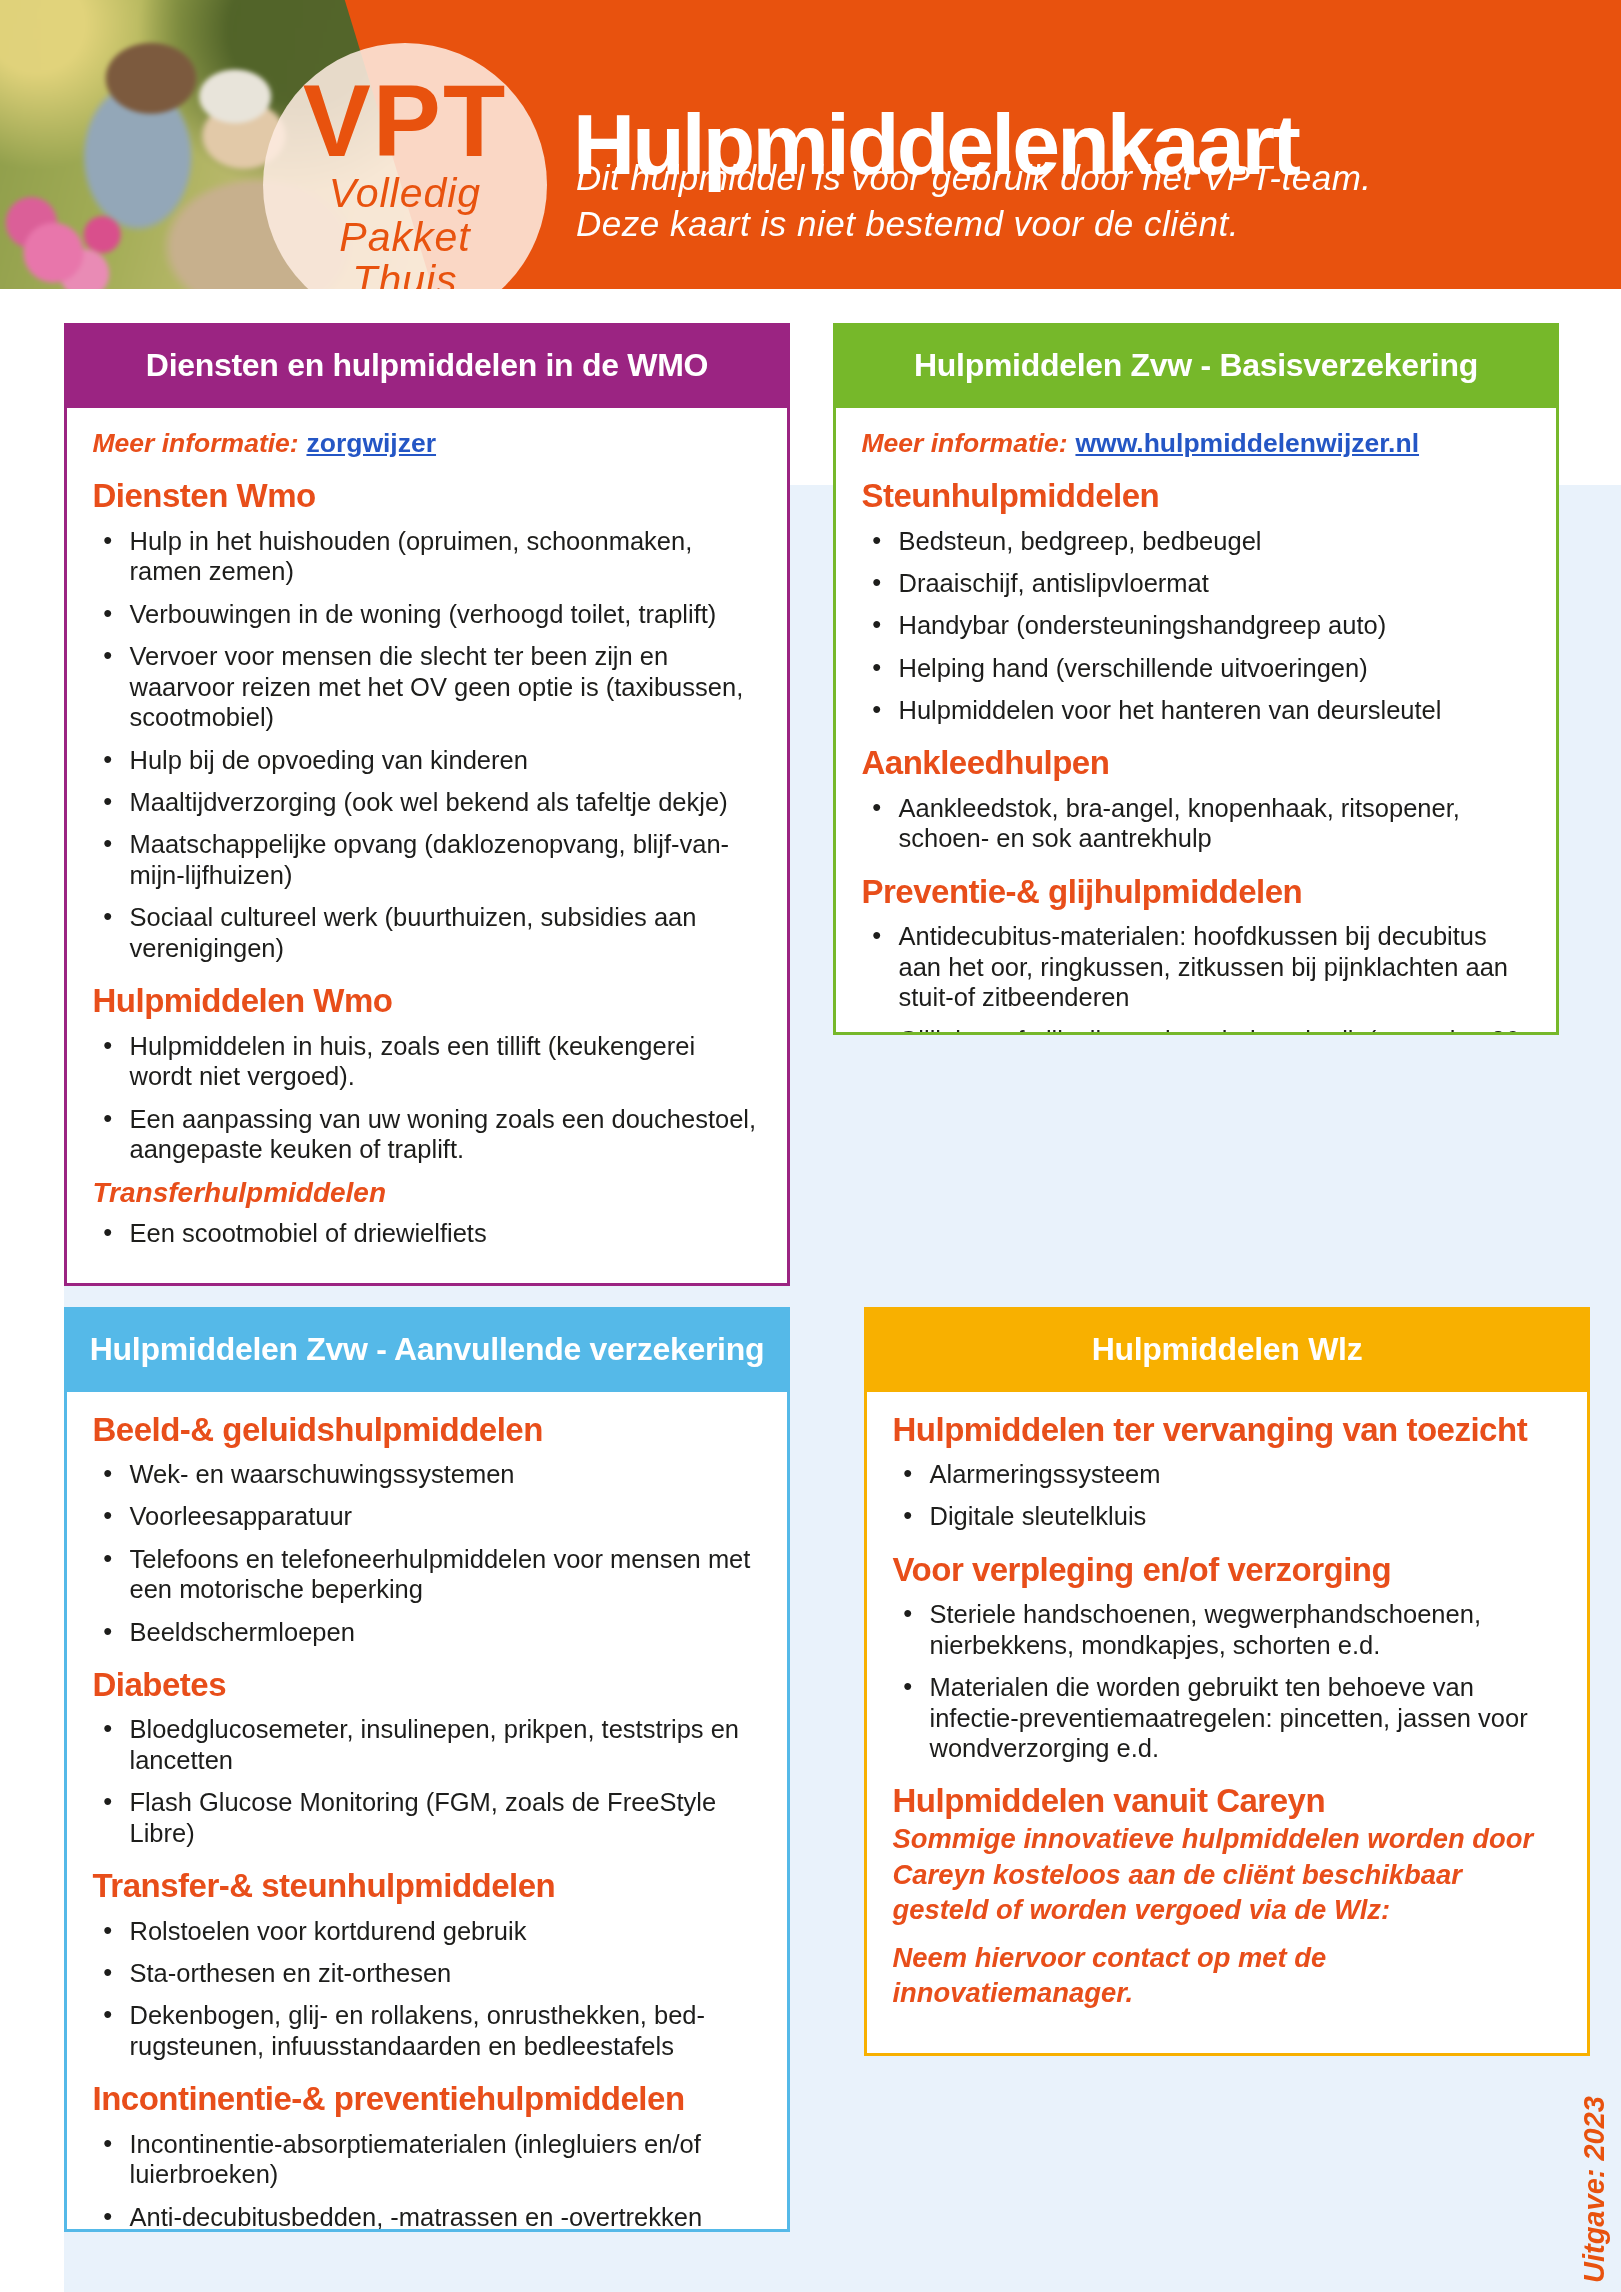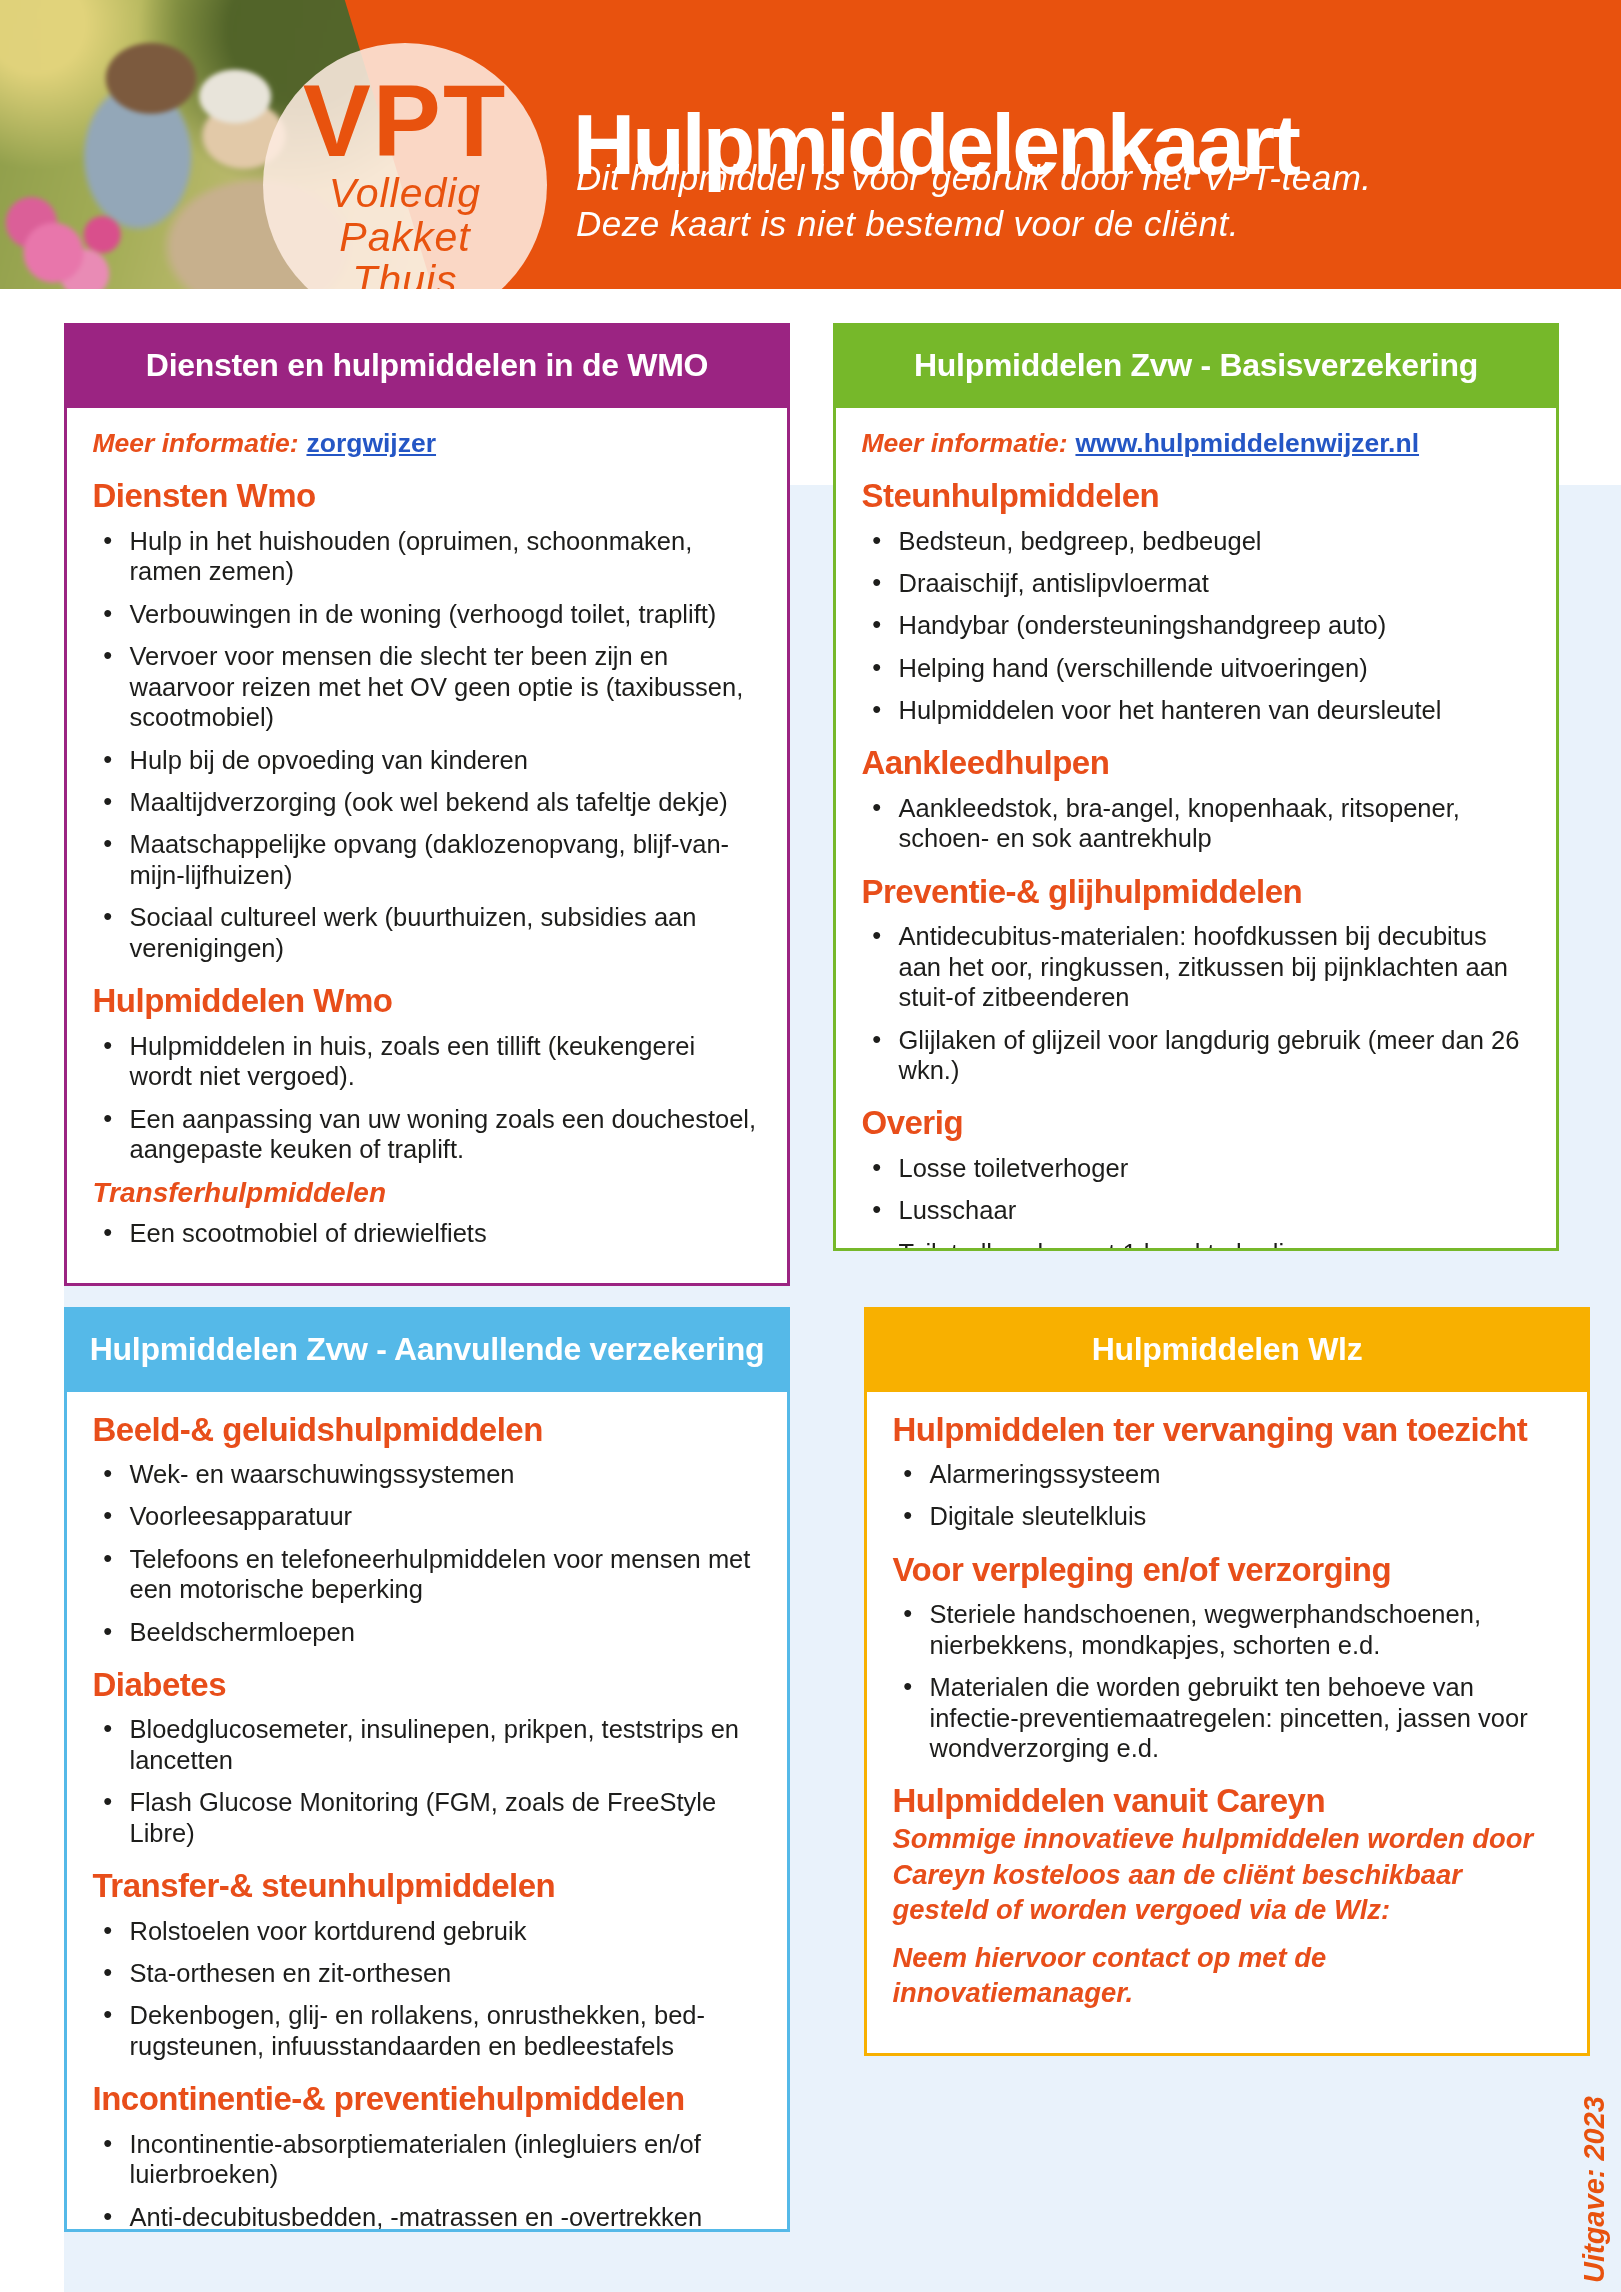--- a/index.html
+++ b/index.html
@@ -144,21 +144,21 @@
       <li>Een scootmobiel of driewielfiets</li>
 
     </ul>
   </div>
 </section>
 
 <section class="box" style="left:833px;top:323px;">
   <div class="box-header" style="background-color: rgb(118, 184, 42);">
     <span>Hulpmiddelen Zvw - Basisverzekering</span>
   </div>
-  <div class="box-body" style="height: 843px; border-color: rgb(118, 184, 42);">
+  <div class="box-body" style="height: 627px; border-color: rgb(118, 184, 42);">
     <p class="info"><span>Meer informatie:</span><a href="#">www.hulpmiddelenwijzer.nl</a></p>
     <h3 class="sec">Steunhulpmiddelen</h3>
     <ul class="items">
       <li>Bedsteun, bedgreep, bedbeugel</li>
       <li>Draaischijf, antislipvloermat</li>
       <li>Handybar (ondersteuningshandgreep auto)</li>
       <li>Helping hand (verschillende uitvoeringen)</li>
       <li>Hulpmiddelen voor het hanteren van deursleutel</li>
     </ul>
     <h3 class="sec">Aankleedhulpen</h3>

